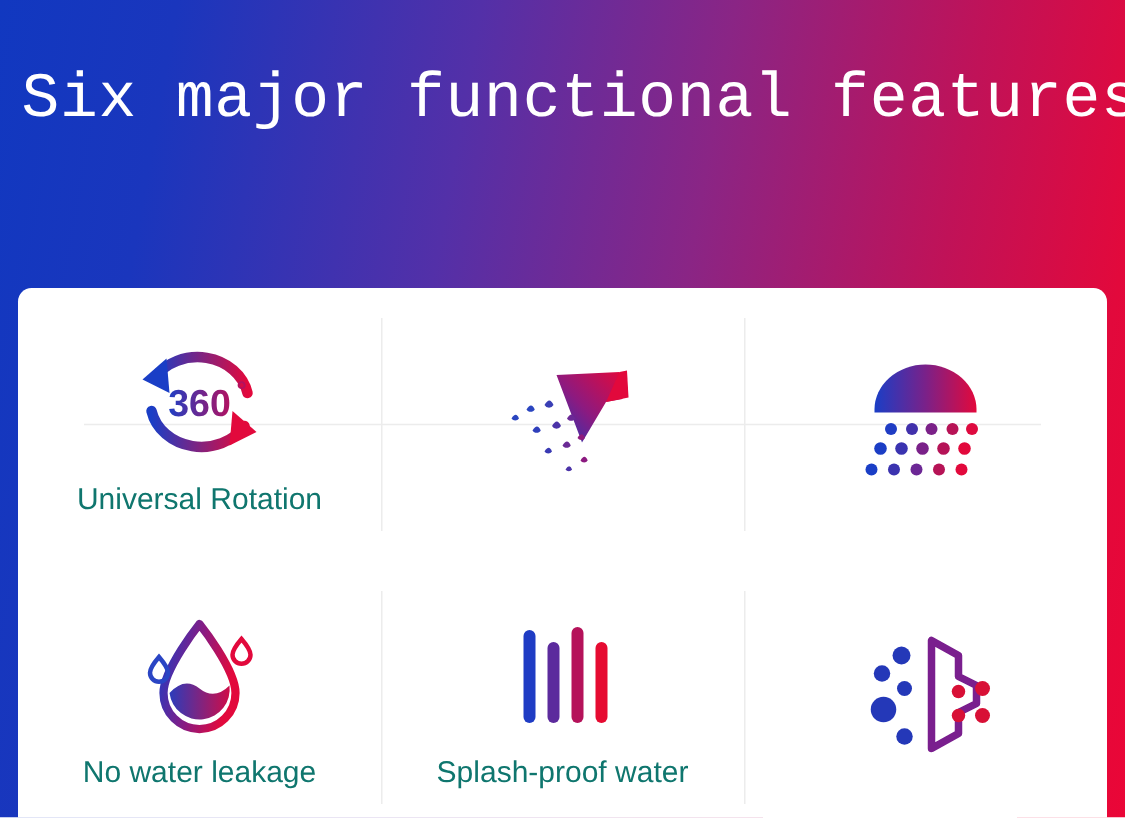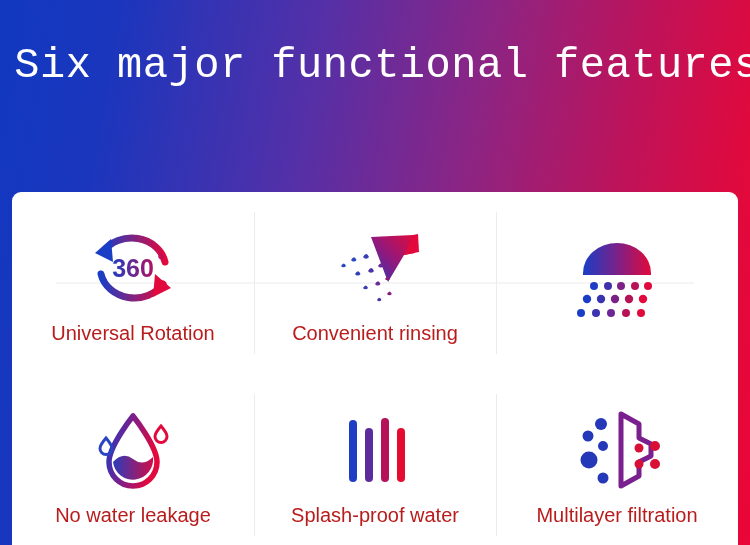--- a/index.html
+++ b/index.html
@@ -43,21 +43,21 @@
   }
   .cell + .cell::before{
     content:"";position:absolute;left:0;top:20px;bottom:20px;width:1px;
     background:#ececec;
   }
   .iconwrap{
     height:96px;display:flex;align-items:center;justify-content:center;
     margin-bottom:4px;
   }
   .label{
-    font-size:20px;color:#b91c1c;line-height:26px;white-space:nowrap;
+    font-size:20px;color:#0f766e;line-height:26px;white-space:nowrap;
   }
   svg{display:block;}
 </style>
 </head>
 <body>
 
 <div id="banner">
 
   <div id="title">Six major functional features</div>
 
@@ -122,21 +122,20 @@
               <path d="M43 49 q3.4 -6 6 0 a3.4 3.4 0 0 1 -6 0 z" fill="#4b33a8"></path>
               <path d="M53 44 q3.2 -5.5 5.5 0 a3.2 3.2 0 0 1 -5.5 0 z" fill="#6b2896"></path>
               <path d="M38 66 q3 -5 5 0 a3 3 0 0 1 -5 0 z" fill="#3a3ab3"></path>
               <path d="M50 62 q3.2 -5.5 5.5 0 a3.2 3.2 0 0 1 -5.5 0 z" fill="#6a2a95"></path>
               <path d="M60 57 q3 -5 5 0 a3 3 0 0 1 -5 0 z" fill="#8f1a7c"></path>
               <path d="M52 78 q2.6 -4.5 4.4 0 a2.6 2.6 0 0 1 -4.4 0 z" fill="#4b33a8"></path>
               <path d="M62 72 q2.8 -5 4.8 0 a2.8 2.8 0 0 1 -4.8 0 z" fill="#8c1a80"></path>
             </g>
           </svg>
         </div>
-        <div class="label">Convenient rinsing</div>
       </div>
 
       <div class="cell">
         <div class="iconwrap">
           <svg width="100" height="92" viewBox="0 0 100 92">
             <defs>
               <linearGradient id="domeg" x1="0" y1="0" x2="1" y2="0">
                 <stop offset="0" stop-color="#1a3ec6"></stop>
                 <stop offset="0.5" stop-color="#7a2189"></stop>
                 <stop offset="1" stop-color="#e2093c"></stop>
@@ -222,18 +221,17 @@
             </g>
 
             <g fill="#d81036">
               <circle cx="72" cy="44" r="4.5"></circle>
               <circle cx="88" cy="42" r="5"></circle>
               <circle cx="72" cy="60" r="4.5"></circle>
               <circle cx="88" cy="60" r="5"></circle>
             </g>
           </svg>
         </div>
-        <div class="label">Multilayer filtration</div>
       </div>
     </div>
 
   </div>
 </div>
 
 </body></html>

